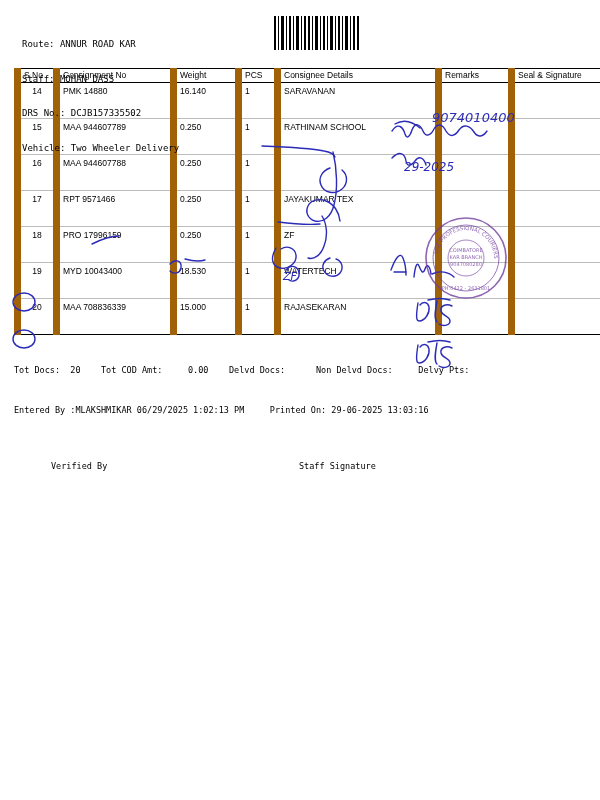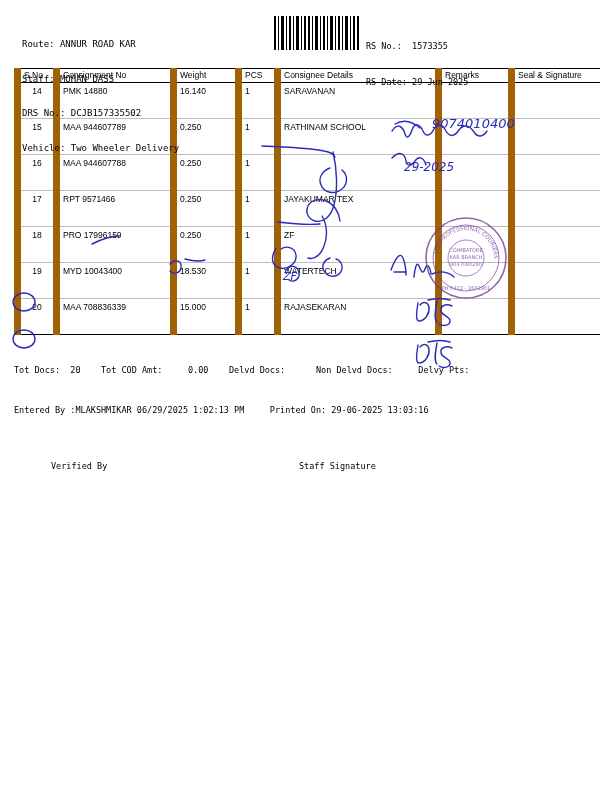--- a/index.html
+++ b/index.html
@@ -183,24 +183,20 @@
           <rect x="66" y="0" width="2" height="34"></rect>
           <rect x="70" y="0" width="1" height="34"></rect>
           <rect x="73" y="0" width="3" height="34"></rect>
           <rect x="78" y="0" width="1" height="34"></rect>
           <rect x="81" y="0" width="2" height="34"></rect>
           <rect x="85" y="0" width="2" height="34"></rect>
         </g>
       </svg>
     </div>
 
-    <div class="meta-right">
-      <div>RS No.:  1573355</div>
-      <div>RS Date: 29-Jun-2025</div>
-    </div>
   </div>
 
   <table class="grid">
     <thead>
       <tr>
         <th class="c-sno">S No</th>
         <th class="c-cn">Consignment No</th>
         <th class="c-wt">Weight</th>
         <th class="c-pcs">PCS</th>
         <th class="c-con">Consignee Details</th>
@@ -338,16 +334,16 @@
       <text font-family="DejaVu Sans, sans-serif" font-size="5.5" fill="#6f3b9e">
         <textPath href="#stamparc" startOffset="4%">THE PROFESSIONAL COURIERS</textPath>
       </text>
       <text x="466" y="252" text-anchor="middle" font-family="DejaVu Sans, sans-serif" font-size="5" fill="#6f3b9e">COIMBATORE</text>
       <text x="466" y="259" text-anchor="middle" font-family="DejaVu Sans, sans-serif" font-size="5" fill="#6f3b9e">KAR BRANCH</text>
       <text x="466" y="266" text-anchor="middle" font-family="DejaVu Sans, sans-serif" font-size="5" fill="#6f3b9e">9047080280</text>
       <text x="466" y="290" text-anchor="middle" font-family="DejaVu Sans, sans-serif" font-size="5" fill="#6f3b9e">PH:0422 - 2631801</text>
     </g>
   </svg>
 
-  <div class="hw" style="left:432px; top:116px; font-size:13px;">9074010400</div>
+  <div class="hw" style="left:432px; top:110px; font-size:13px;">9074010400</div>
   <div class="hw" style="left:404px; top:160px; font-size:12px;">29-2025</div>
   <div class="hw" style="left:283px; top:270px; font-size:11px;">ZF</div>
 </div>
 
 </body></html>

